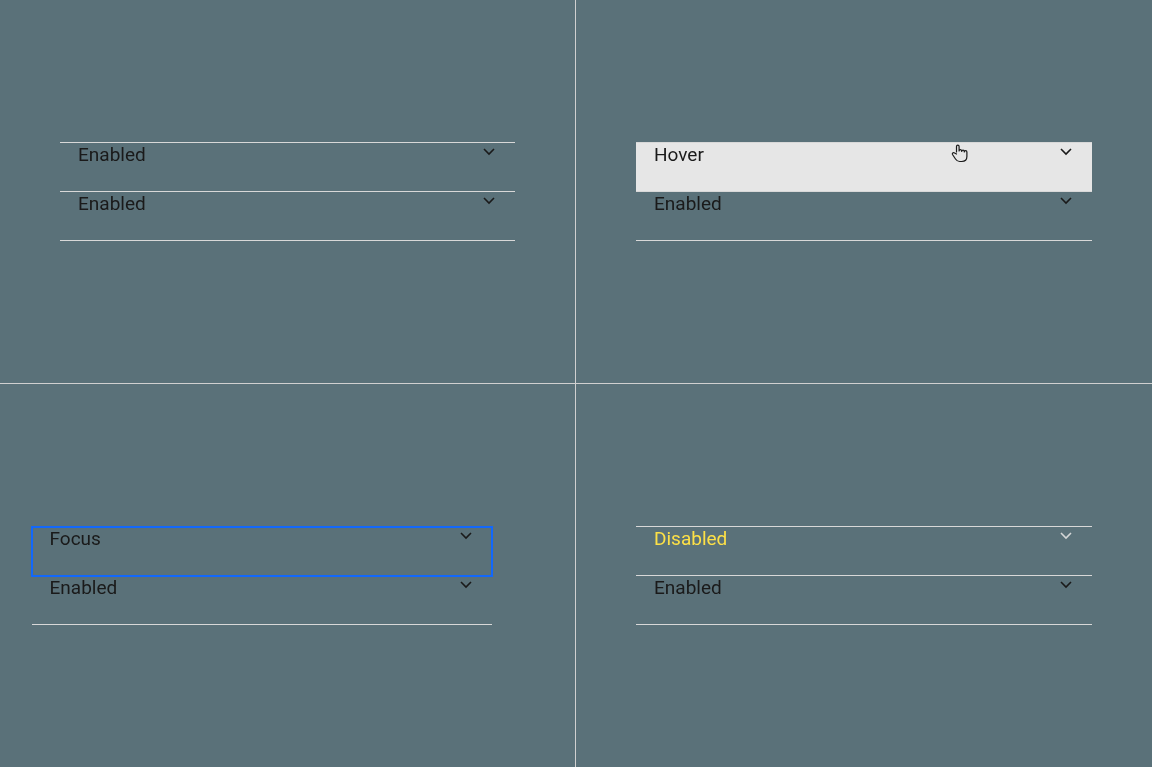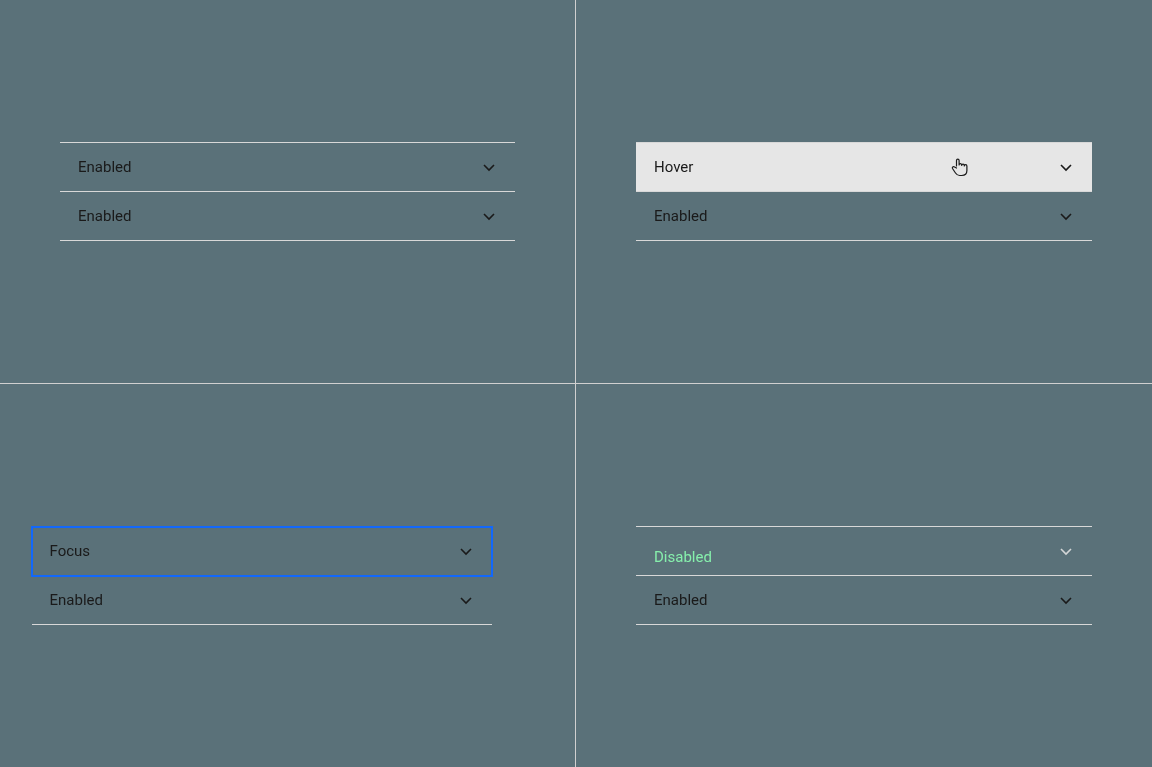--- a/index.html
+++ b/index.html
@@ -38,44 +38,43 @@
       width: 100%;
       max-width: 460px;
     }
 
     .accordion-top-rule {
       border-top: 1px solid #D8D8D8;
     }
 
     .accordion-item {
       display: flex;
-      align-items: center;
+      align-items: flex-start;
       height: 49px;
       padding: 0 18px;
       border-bottom: 1px solid #D8D8D8;
       color: #1A1A1A;
-      font-size: 15px;
+      font-size: 19px;
     }
 
     .accordion-item .label {
       flex: 1;
     }
 
     .accordion-item.hover {
       background: #E6E6E6;
     }
 
     .accordion-item.focus {
       outline: 2px solid #1268FB;
       outline-offset: -1px;
     }
 
     .accordion-item.disabled .label {
-      color: #86efac;
-      margin-top: 12px;
+      color: #fde047;
     }
     .accordion-item.disabled .chevron svg path {
       stroke: #D4D6D7;
     }
 
     .chevron {
       display: inline-flex;
       align-items: center;
       justify-content: center;
       width: 16px;

